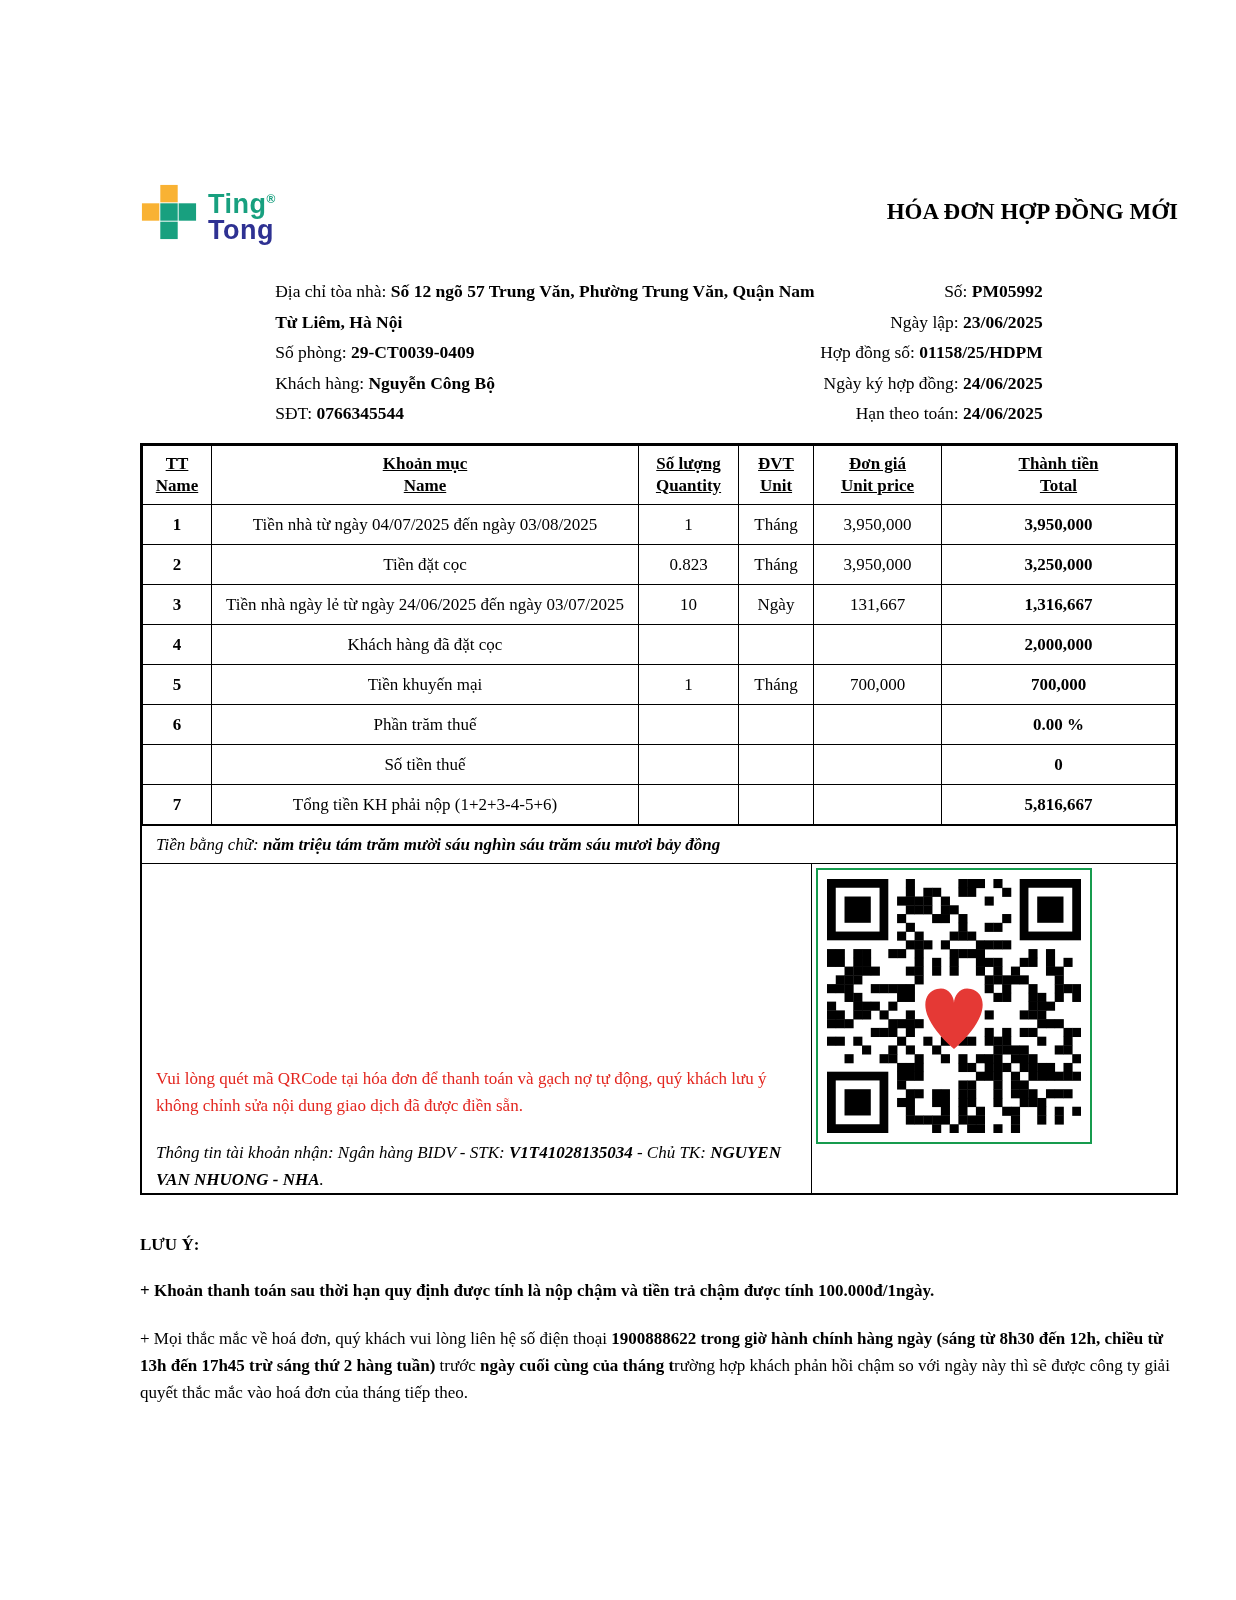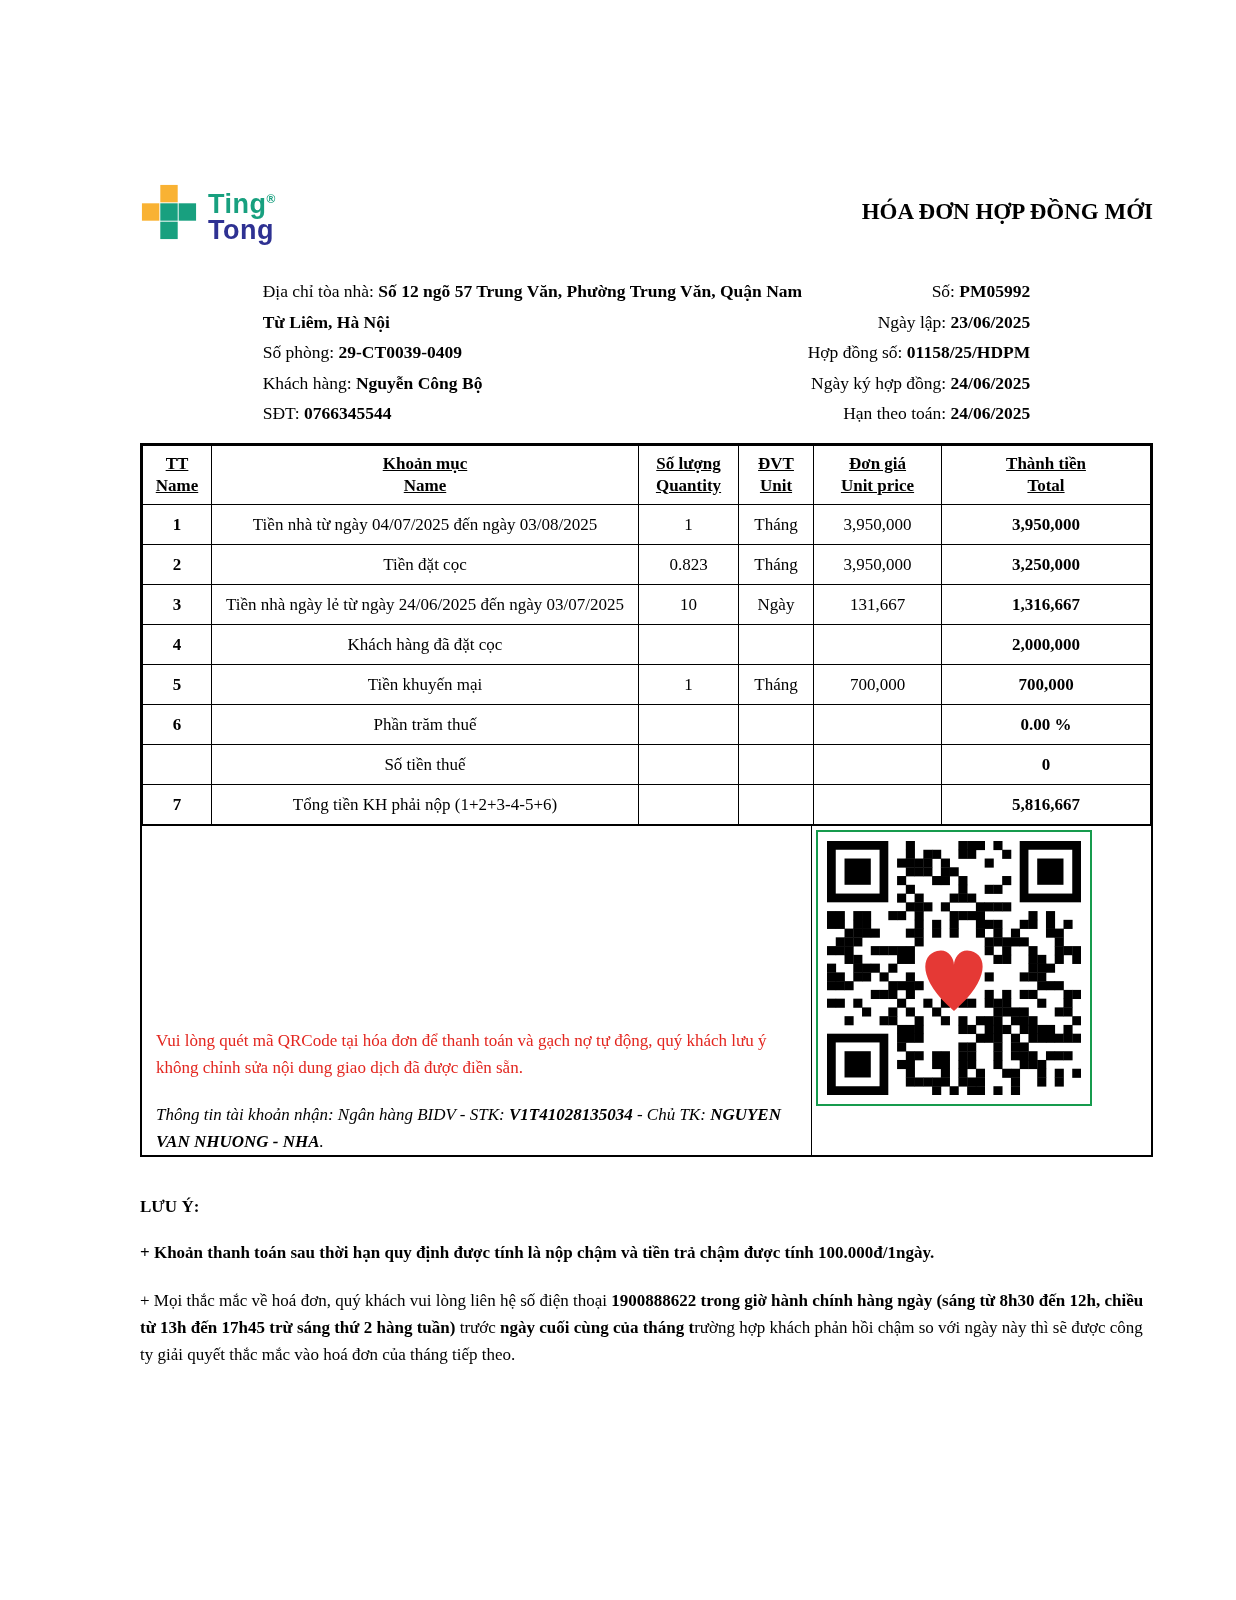--- a/index.html
+++ b/index.html
@@ -2,21 +2,21 @@
 <html><head>
 <meta charset="utf-8">
 <style>
   * { box-sizing: border-box; }
   html,body { margin:0; padding:0; }
   body {
     width:1236px; height:1600px; background:#ffffff; color:#000;
     font-family:"Liberation Serif","DejaVu Serif",serif;
     font-size:17px;
   }
-  .page { width:1236px; height:1600px; padding:183px 83px 0 140px; }
+  .page { width:1236px; height:1600px; padding:183px 58px 0 140px; }
 
   
   .header { display:flex; justify-content:space-between; align-items:flex-start; margin-bottom:30px; }
   .logo { display:flex; align-items:center; gap:10px; }
   .logo-text {
     font-family:"Liberation Sans","DejaVu Sans",sans-serif;
     font-weight:bold; font-size:27px; line-height:26px; letter-spacing:0.5px;
   }
   .logo-ting { color:#18a07f; }
   .logo-reg  { color:#18a07f; font-size:12px; vertical-align:super; font-weight:bold; }
@@ -195,20 +195,23 @@
           <td class="c-idx">7</td>
           <td class="c-name">Tổng tiền KH phải nộp (1+2+3-4-5+6)</td>
           <td></td>
           <td></td>
           <td></td>
           <td class="c-total">5,816,667</td>
         </tr>
       </tbody>
     </table>
 
+    <div class="amount-words">
+      <span>Tiền bằng chữ: </span><span class="words">năm triệu tám trăm mười sáu nghìn sáu trăm sáu mươi bảy đồng</span>
+    </div>
 
     <div class="qr-row">
       <div class="qr-text-cell">
         <p class="red-note">Vui lòng quét mã QRCode tại hóa đơn để thanh toán và gạch nợ tự động, quý khách lưu ý không chỉnh sửa nội dung giao dịch đã được điền sẵn.</p>
         <p class="account-info"><span>Thông tin tài khoản nhận: Ngân hàng BIDV - STK: </span><span style="font-weight: bold;">V1T41028135034</span><span> - Chủ TK: </span><span style="font-weight: bold;">NGUYEN VAN NHUONG - NHA</span><span>.</span></p>
       </div>
       <div class="qr-cell">
         <div class="qr-frame">
           <svg id="qr-svg" width="254" height="254" viewBox="0 0 254 254">
               <rect x="78.83" y="0.00" width="9.11" height="9.11" fill="#000"></rect>

